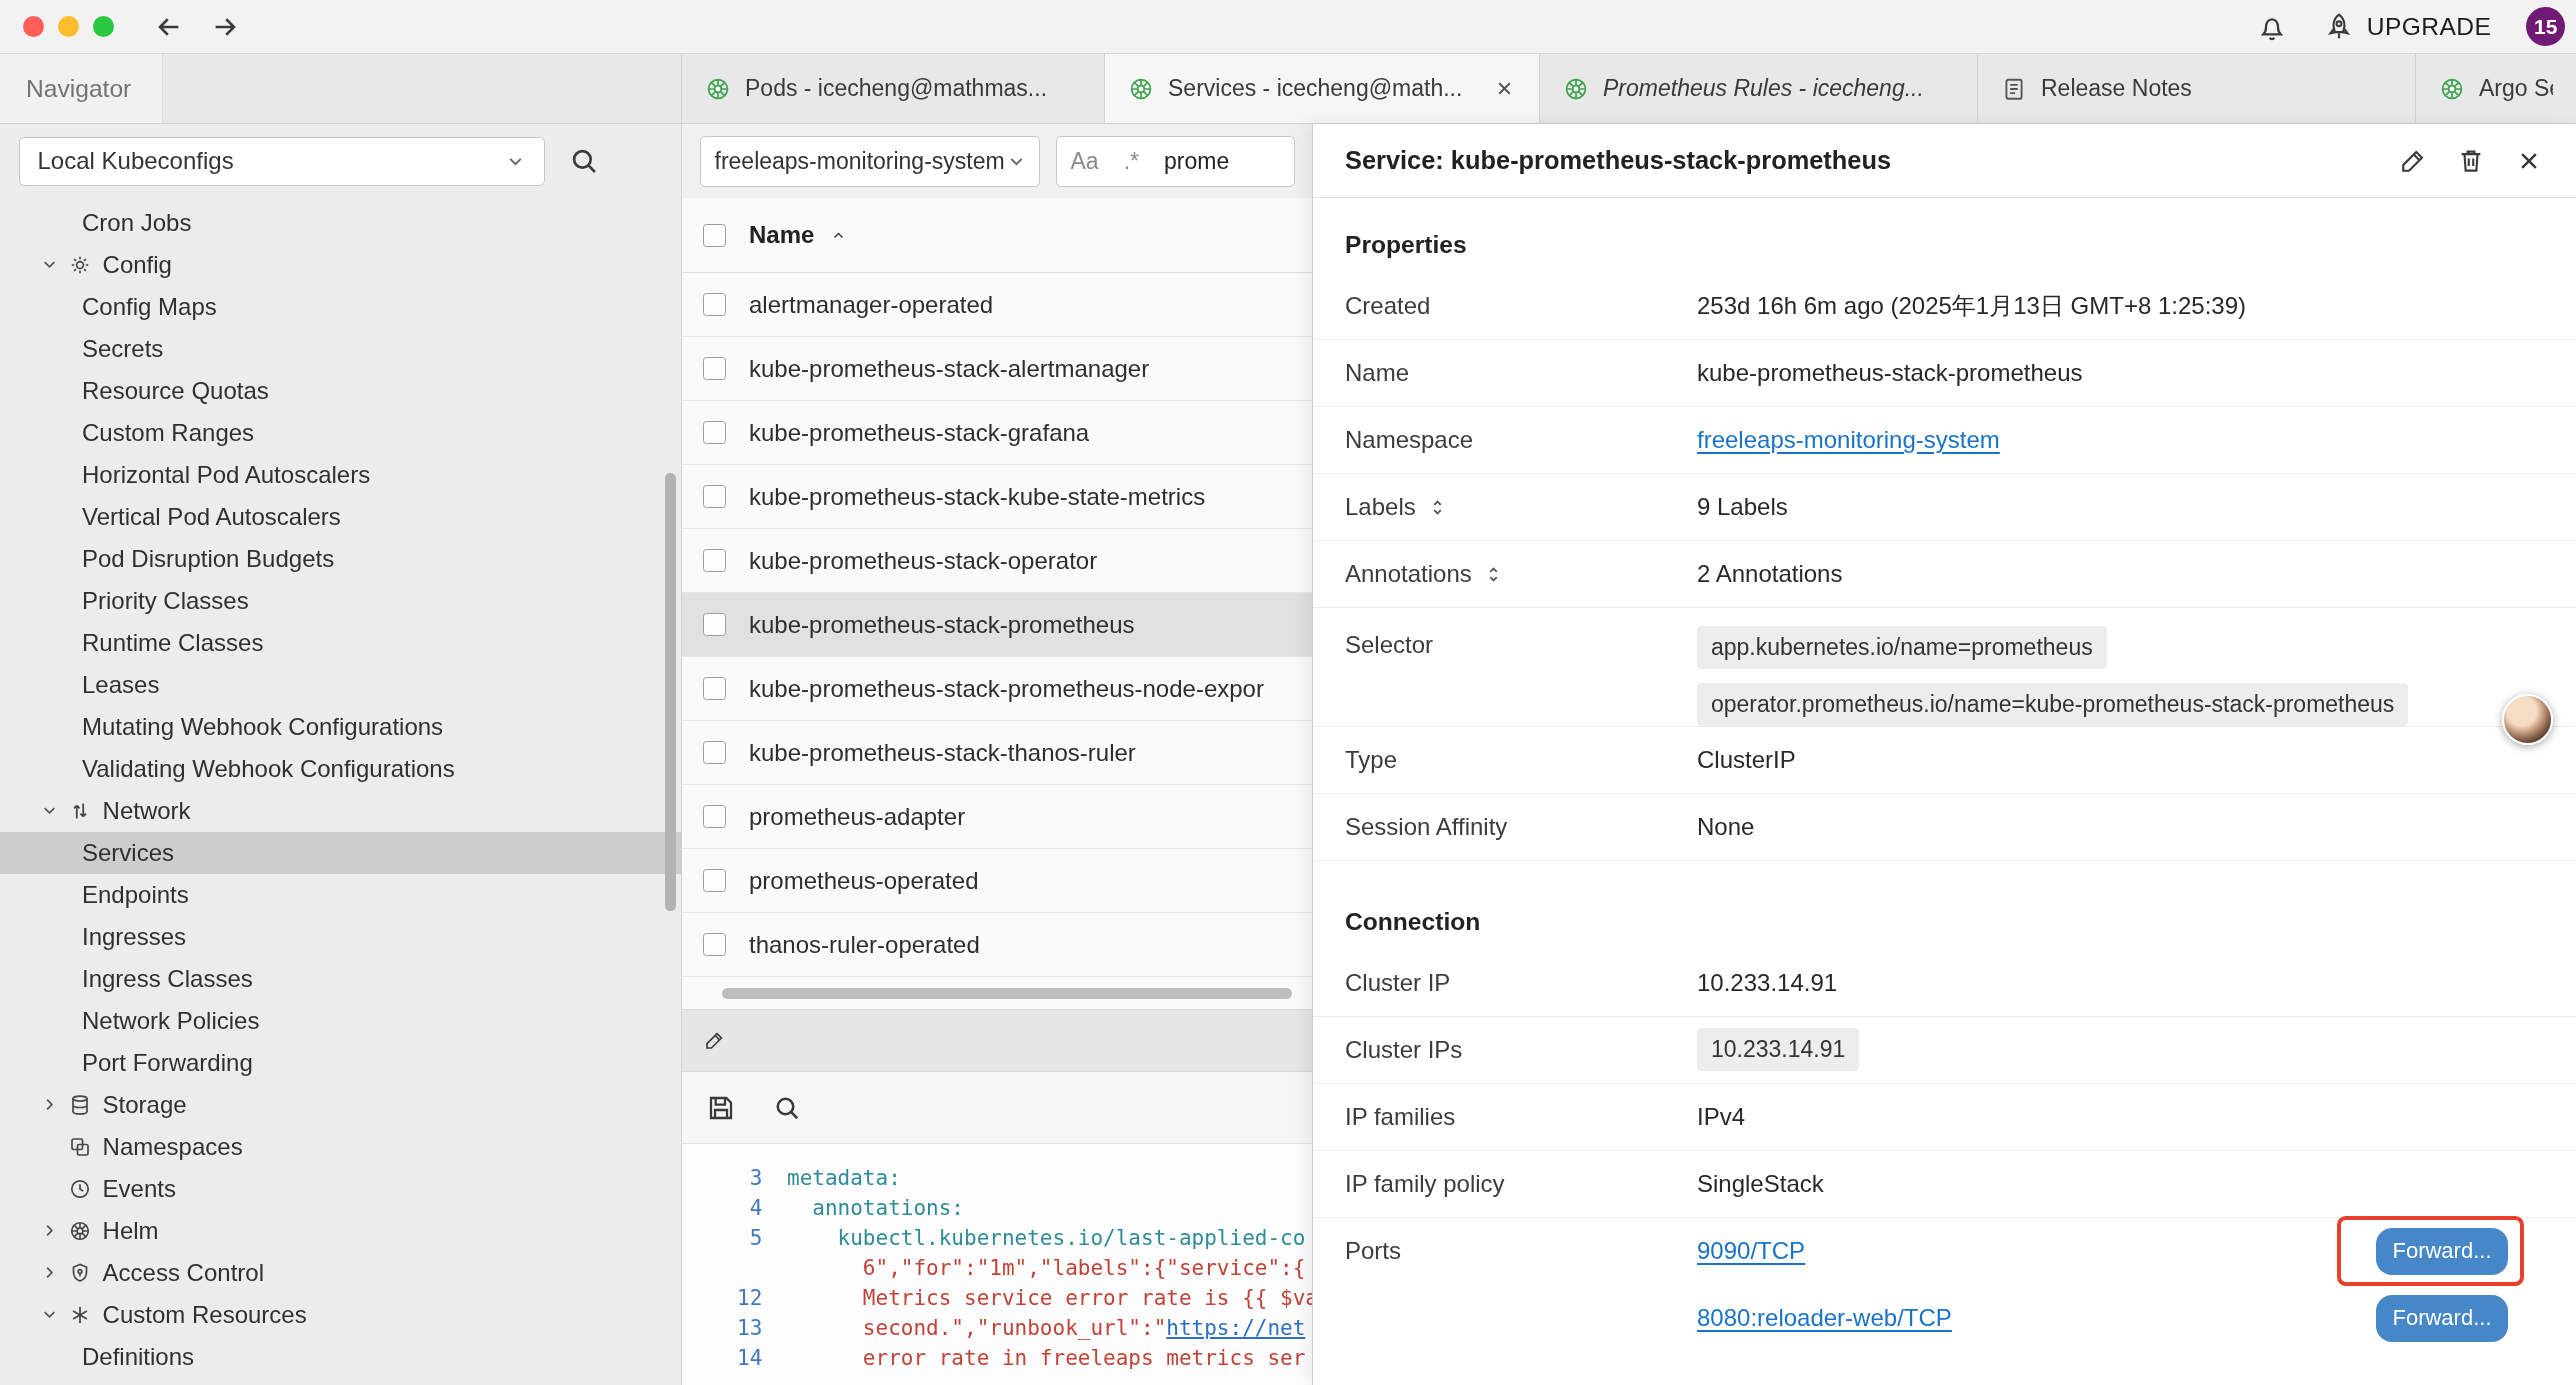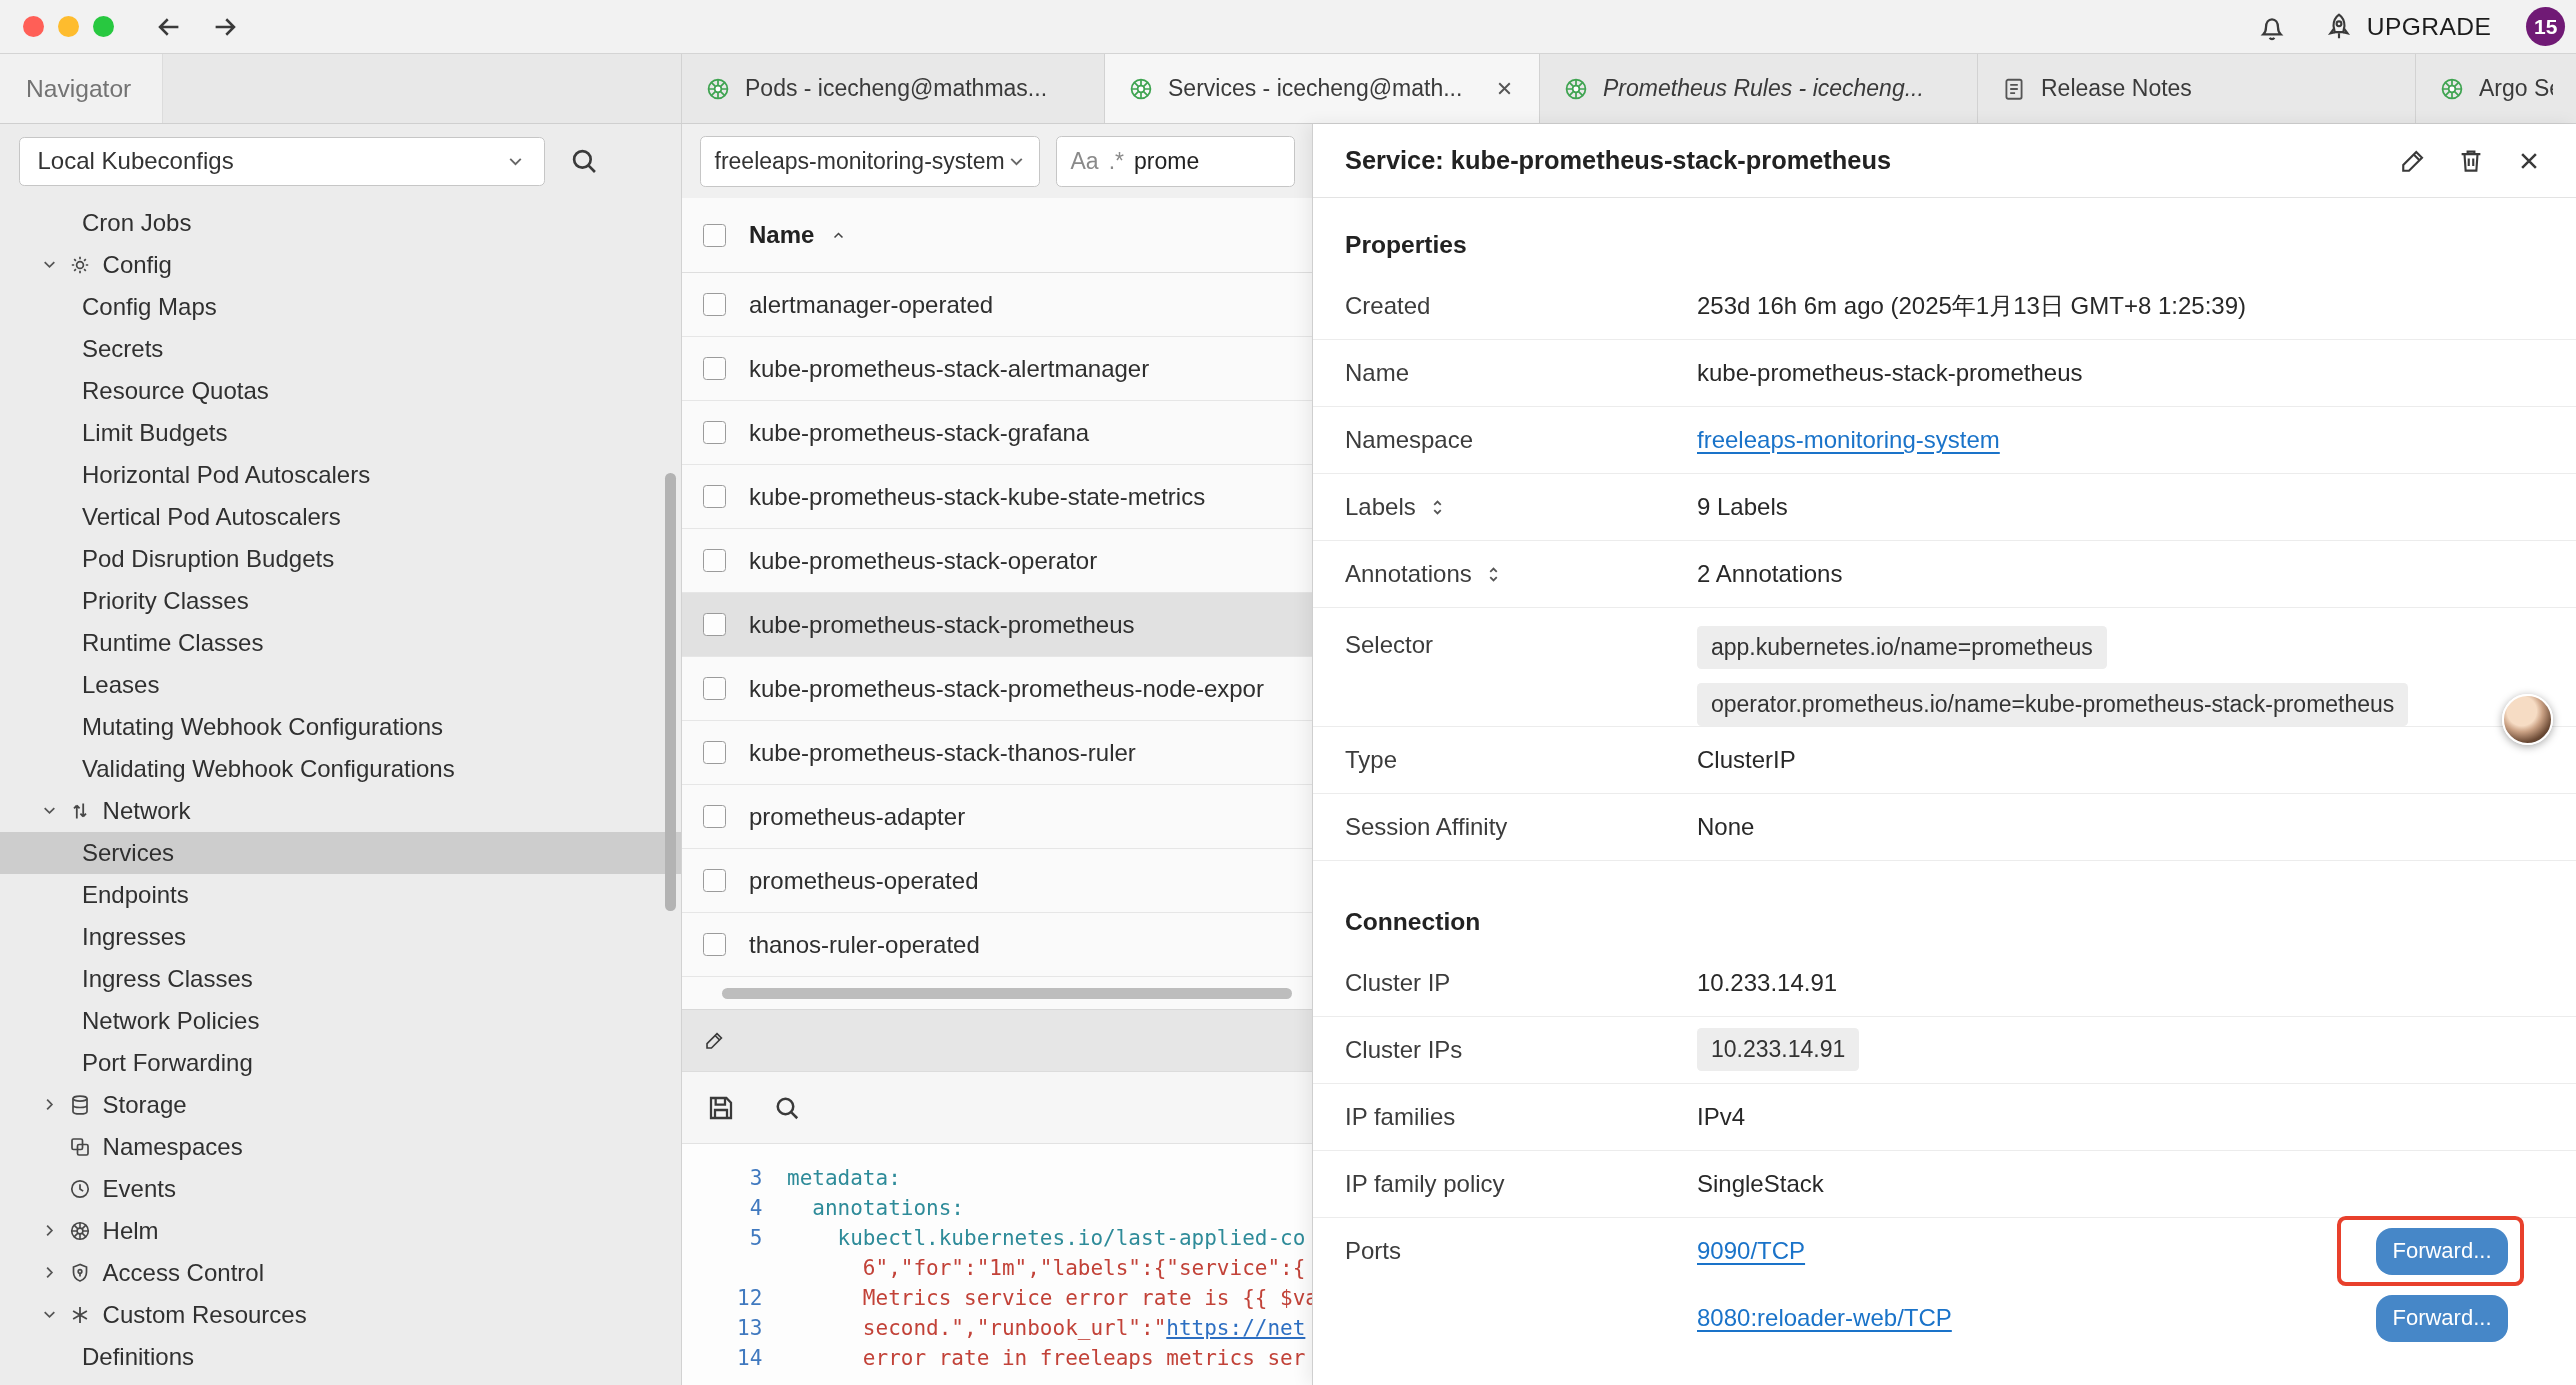--- a/index.html
+++ b/index.html
@@ -56,21 +56,21 @@
   .tree-item .chev{width:21px;height:21px;color:#555}
   .tree-item .g-icon{width:24px;height:24px;color:#474747;margin-right:2.6px}
   .tree-item.selected{background:#cdcdcd}
   .side-scrollbar{position:absolute;right:5.3px;top:349px;width:10.5px;height:438px;background:#b3b3b3;border-radius:5.3px}
 
   
   .main{width:630px;flex:none;background:#fafafa;display:flex;flex-direction:column;overflow:hidden}
   .main-toolbar{height:74px;flex:none;background:#f0f0f0;display:flex;align-items:center;padding:0 17.5px;gap:16px}
   .ns-select{width:340px;height:51px;background:#fff;border:0.9px solid #c6c6c6;border-radius:5.3px;display:flex;align-items:center;padding:0 14px;font-size:23px;color:#333;flex:none;white-space:nowrap;overflow:hidden}
   .ns-select .ic{margin-left:auto;color:#666}
-  .search-box{flex:1;height:51px;background:#fff;border:0.9px solid #c6c6c6;border-radius:5.3px;display:flex;align-items:center;padding:0 14px;gap:10px;font-size:23px;overflow:hidden}
+  .search-box{flex:1;height:51px;background:#fff;border:0.9px solid #c6c6c6;border-radius:5.3px;display:flex;align-items:center;padding:0 14px;gap:25px;font-size:23px;overflow:hidden}
   .tok{color:#8a8a8a}
   .query{color:#222}
   .t-head{height:75px;flex:none;display:flex;align-items:center;padding-left:21px;gap:23px;border-bottom:0.9px solid #dedede;font-weight:bold;font-size:24px;color:#222}
   .t-head .sort{width:19px;height:19px;color:#444;margin-left:-8.8px}
   .checkbox{width:23px;height:23px;border:1.8px solid #9b9b9b;border-radius:3.5px;flex:none;background:#fdfdfd}
   .t-row{height:64px;flex:none;display:flex;align-items:center;padding-left:21px;gap:23px;border-bottom:0.9px solid #e6e6e6;font-size:24px;color:#2e2e2e;white-space:nowrap;overflow:hidden}
   .t-row.selected{background:#e1e1e1}
   .h-scroll{height:32px;flex:none;position:relative}
   .h-thumb{position:absolute;left:40px;top:10.5px;width:570px;height:11.4px;border-radius:6.1px;background:#bdbdbd}
   .ed-tabs{height:63px;flex:none;background:#e6e6e6;display:flex;border-top:0.9px solid #d8d8d8;border-bottom:0.9px solid #dcdcdc;overflow:hidden}
@@ -267,21 +267,21 @@
           <div class="tree-item leaf">
             <span class="tree-label">Config Maps</span>
           </div>
           <div class="tree-item leaf">
             <span class="tree-label">Secrets</span>
           </div>
           <div class="tree-item leaf">
             <span class="tree-label">Resource Quotas</span>
           </div>
           <div class="tree-item leaf">
-            <span class="tree-label">Limit Budgets</span>
+            <span class="tree-label">Custom Ranges</span>
           </div>
           <div class="tree-item leaf">
             <span class="tree-label">Horizontal Pod Autoscalers</span>
           </div>
           <div class="tree-item leaf">
             <span class="tree-label">Vertical Pod Autoscalers</span>
           </div>
           <div class="tree-item leaf">
             <span class="tree-label">Pod Disruption Budgets</span>
           </div>

